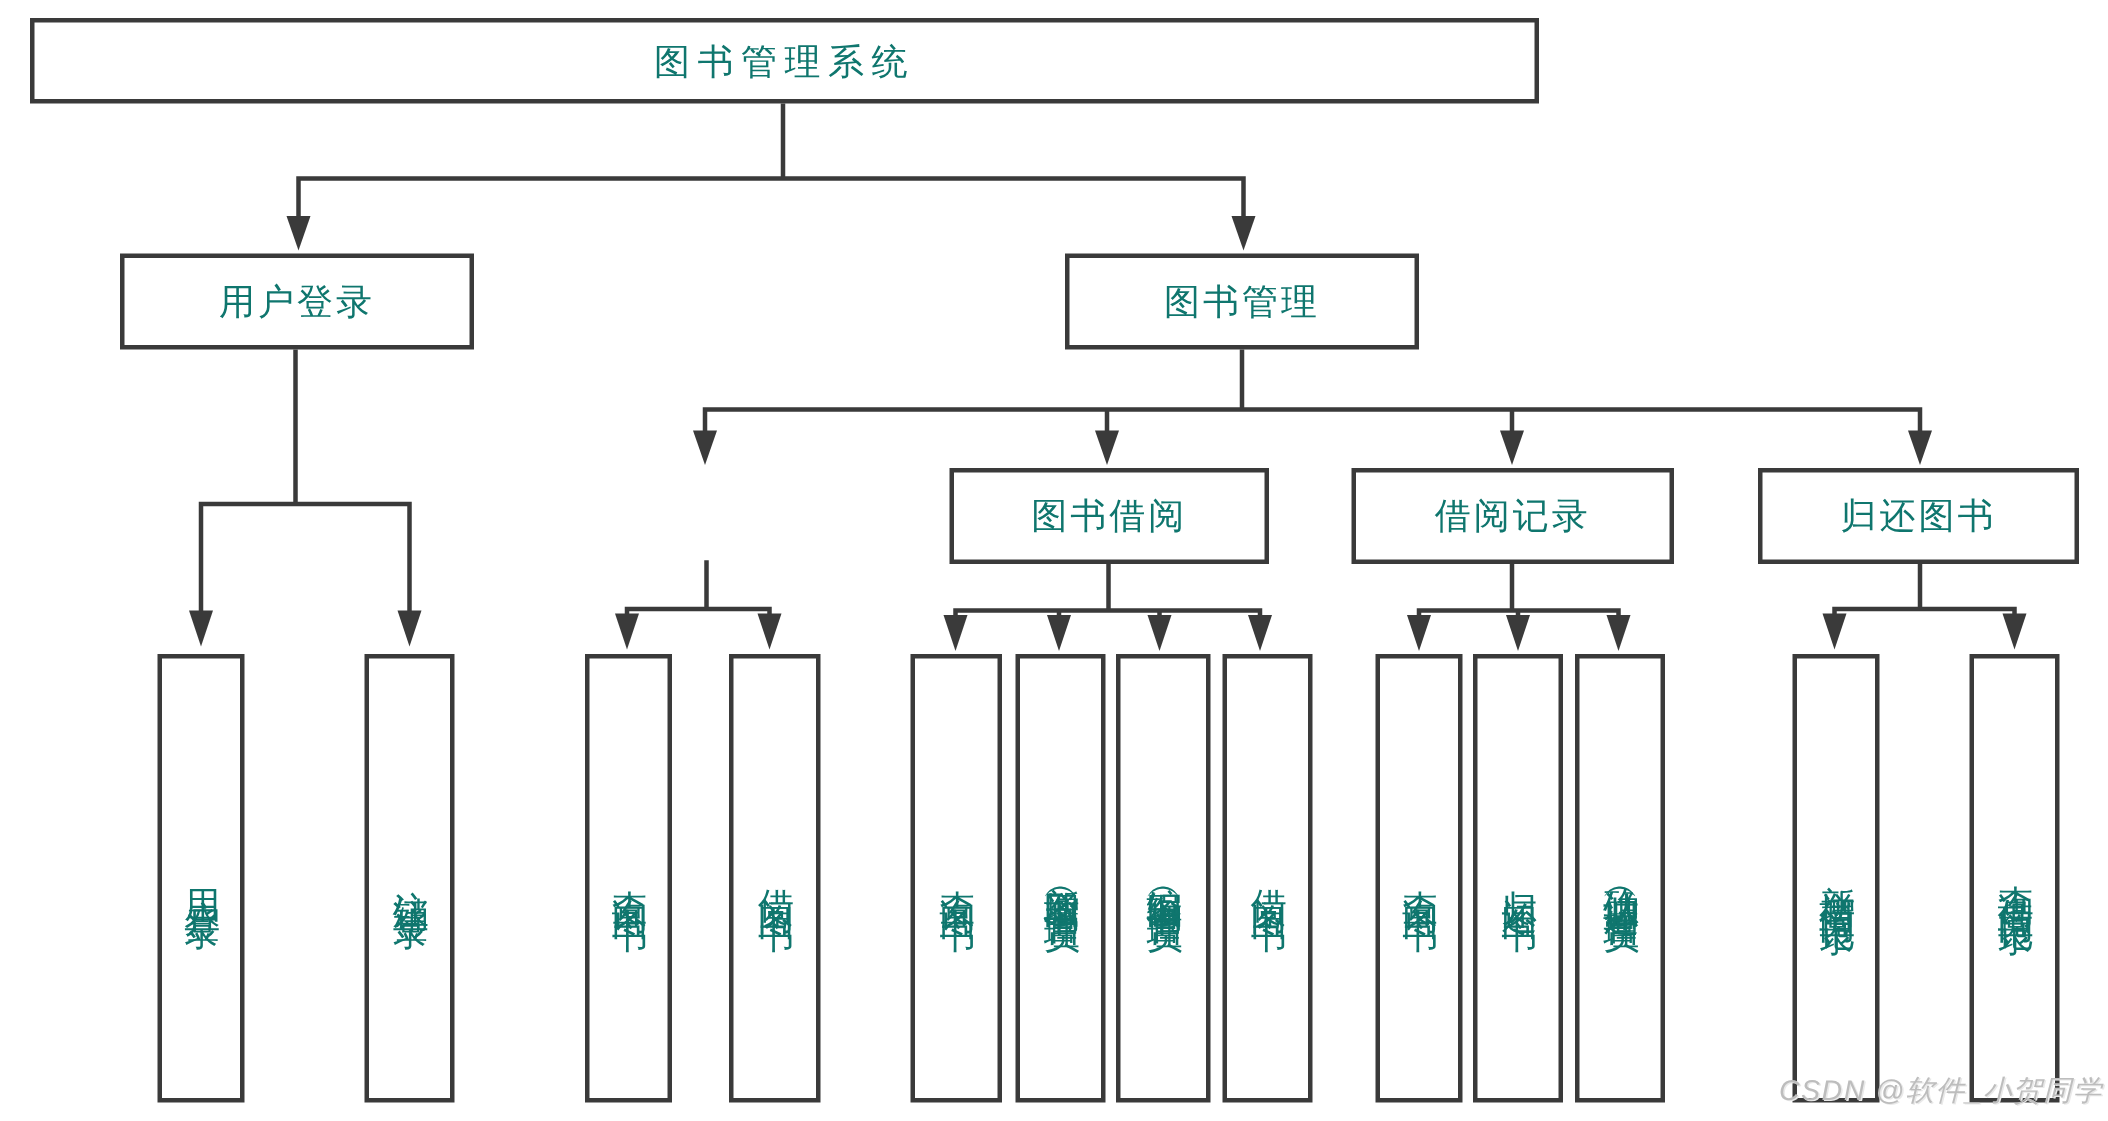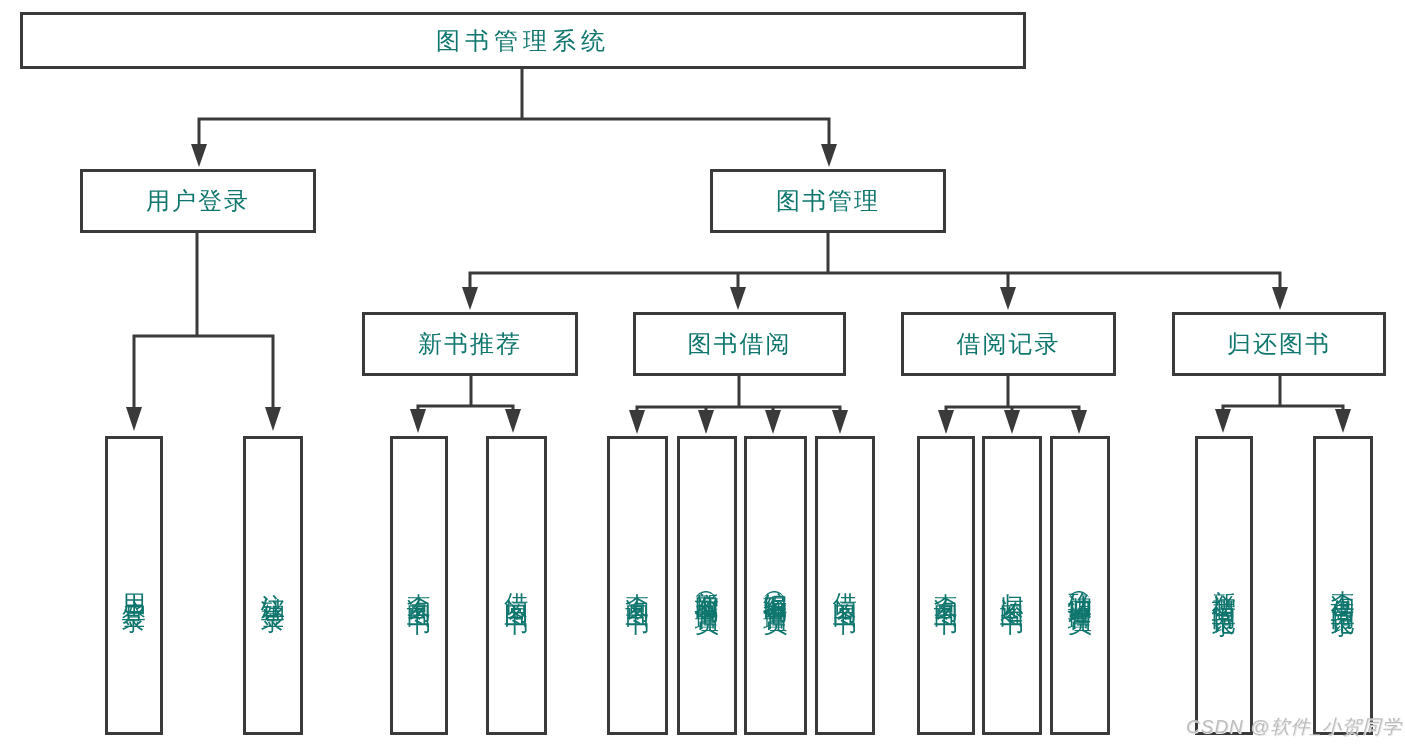--- a/index.html
+++ b/index.html
@@ -109,23 +109,20 @@
     <span class="h-label root-label">图书管理系统</span>
   </div>
 
   <div class="node" style="left:80px; top:169px; width:236px; height:64px;">
     <span class="h-label">用户登录</span>
   </div>
   <div class="node" style="left:710px; top:169px; width:236px; height:64px;">
     <span class="h-label">图书管理</span>
   </div>
 
-  <div class="node" style="left:362px; top:312px; width:216px; height:64px;">
-    <span class="h-label">新书推荐</span>
-  </div>
   <div class="node" style="left:633px; top:312px; width:213px; height:64px;text-align:right;">
     <span class="h-label">图书借阅</span>
   </div>
   <div class="node" style="left:901px; top:312px; width:215px; height:64px;">
     <span class="h-label">借阅记录</span>
   </div>
   <div class="node" style="left:1172px; top:312px; width:214px; height:64px;">
     <span class="h-label">归还图书</span>
   </div>
 

